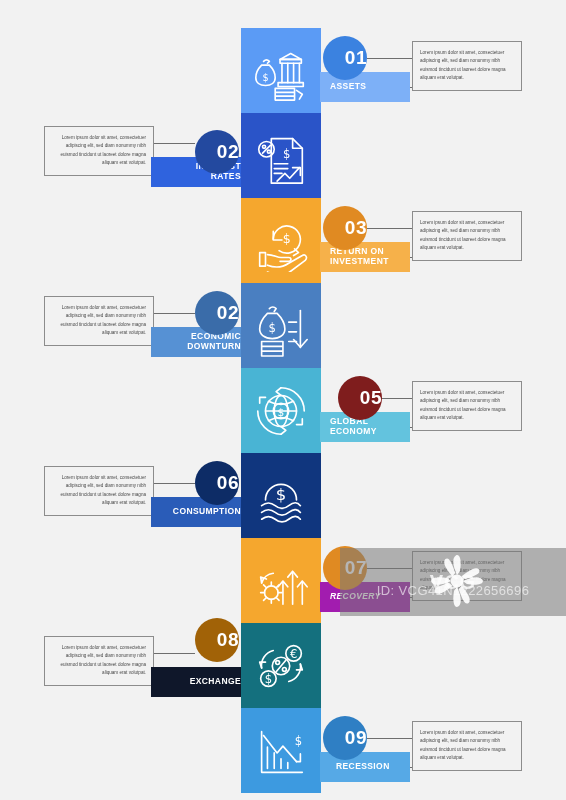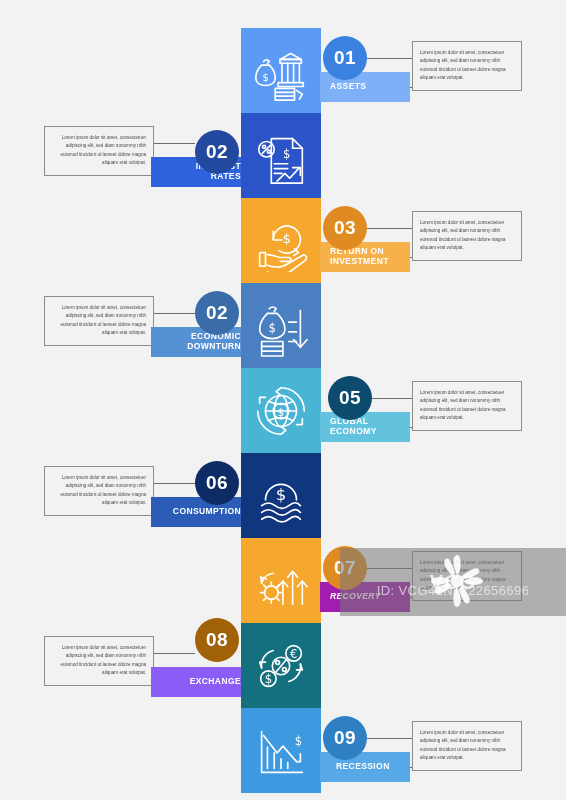--- a/index.html
+++ b/index.html
@@ -17,21 +17,21 @@
     position:absolute;
     left:241px;width:80px;height:85px;
     display:flex;align-items:center;justify-content:center;
   }
   .band svg{display:block;}
 
   
   .numcircle{
     position:absolute;
     width:44px;height:44px;border-radius:50%;
-    display:flex;align-items:center;justify-content:center;
+    display:flex;align-items:center;justify-content:flex-end;
     color:#ffffff;font-size:19px;font-weight:bold;letter-spacing:.5px;
     z-index:6;
   }
 
   
   .labelbar{
     position:absolute;
     height:30px;width:90px;
     display:flex;align-items:center;
     color:#ffffff;font-size:8.5px;font-weight:bold;
@@ -197,21 +197,21 @@
       <path d="M32 8 a24 24 0 0 1 24 24"></path>
       <path d="M32 56 a24 24 0 0 1 -24 -24"></path>
       <path d="M32 8 l-5 4 5 4 M32 56 l5-4 -5-4"></path>
       <path d="M10 24 v-6 h6 M54 40 v6 h-6"></path>
     </g>
       </svg>
     </div>
     <div class="labelbar right" style="top: 412px; background: rgb(99, 195, 222);">
       <span>GLOBAL<br>ECONOMY</span>
     </div>
-    <div class="numcircle" style="top: 376px; left: 328px; background: #0c4a6e;">
+    <div class="numcircle" style="top: 376px; left: 338px; background: #7f1d1d;">
       <span>05</span>
     </div>
     <div class="descbox right" style="top: 381px;"><span>Lorem ipsum dolor sit amet, consectetuer adipiscing elit, sed diam nonummy nibh euismod tincidunt ut laoreet dolore magna aliquam erat volutpat.</span></div>
     <div class="conn h" style="top: 398px; left: 367px; width: 45px;"></div>
     <div class="conn h" style="top: 427px; left: 410px; width: 112px;"></div>
     <div class="conn v" style="top: 398px; height: 29px; left: 521px;"></div>
     <div class="band" style="top: 453px; background: rgb(16, 54, 126);">
       <svg width="62" height="62" viewBox="0 0 64 64">
     <g fill="none" stroke="#ffffff" stroke-width="1.7" stroke-linecap="round" stroke-linejoin="round">
       <path d="M16 36 a16 16 0 1 1 32 0"></path>
@@ -269,21 +269,21 @@
       <text x="19" y="50" font-size="12" font-family="DejaVu Sans" fill="#ffffff" stroke="none" text-anchor="middle">$</text>
       <circle cx="45" cy="19" r="8"></circle>
       <text x="45" y="24" font-size="12" font-family="DejaVu Sans" fill="#ffffff" stroke="none" text-anchor="middle">€</text>
       <path d="M12 34 a16 16 0 0 1 12 -18"></path>
       <path d="M12 34 l-2-6 6 0"></path>
       <path d="M52 30 a16 16 0 0 1 -12 18"></path>
       <path d="M52 30 l2 6 -6 0"></path>
     </g>
       </svg>
     </div>
-    <div class="labelbar left" style="top: 667px; background: #8b5cf6;">
+    <div class="labelbar left" style="top: 667px; background: #0f172a;">
       <span>EXCHANGE</span>
     </div>
     <div class="numcircle" style="top: 618px; left: 195px; background: #a16207;">
       <span>08</span>
     </div>
     <div class="descbox left" style="top: 636px;"><span>Lorem ipsum dolor sit amet, consectetuer adipiscing elit, sed diam nonummy nibh euismod tincidunt ut laoreet dolore magna aliquam erat volutpat.</span></div>
     <div class="conn h" style="top: 653px; left: 154px; width: 41px;"></div>
     <div class="conn h" style="top: 682px; left: 44px; width: 112px;"></div>
     <div class="conn v" style="top: 653px; height: 29px; left: 44px;"></div>
     <div class="band" style="top: 708px; background: rgb(61, 154, 224);">

